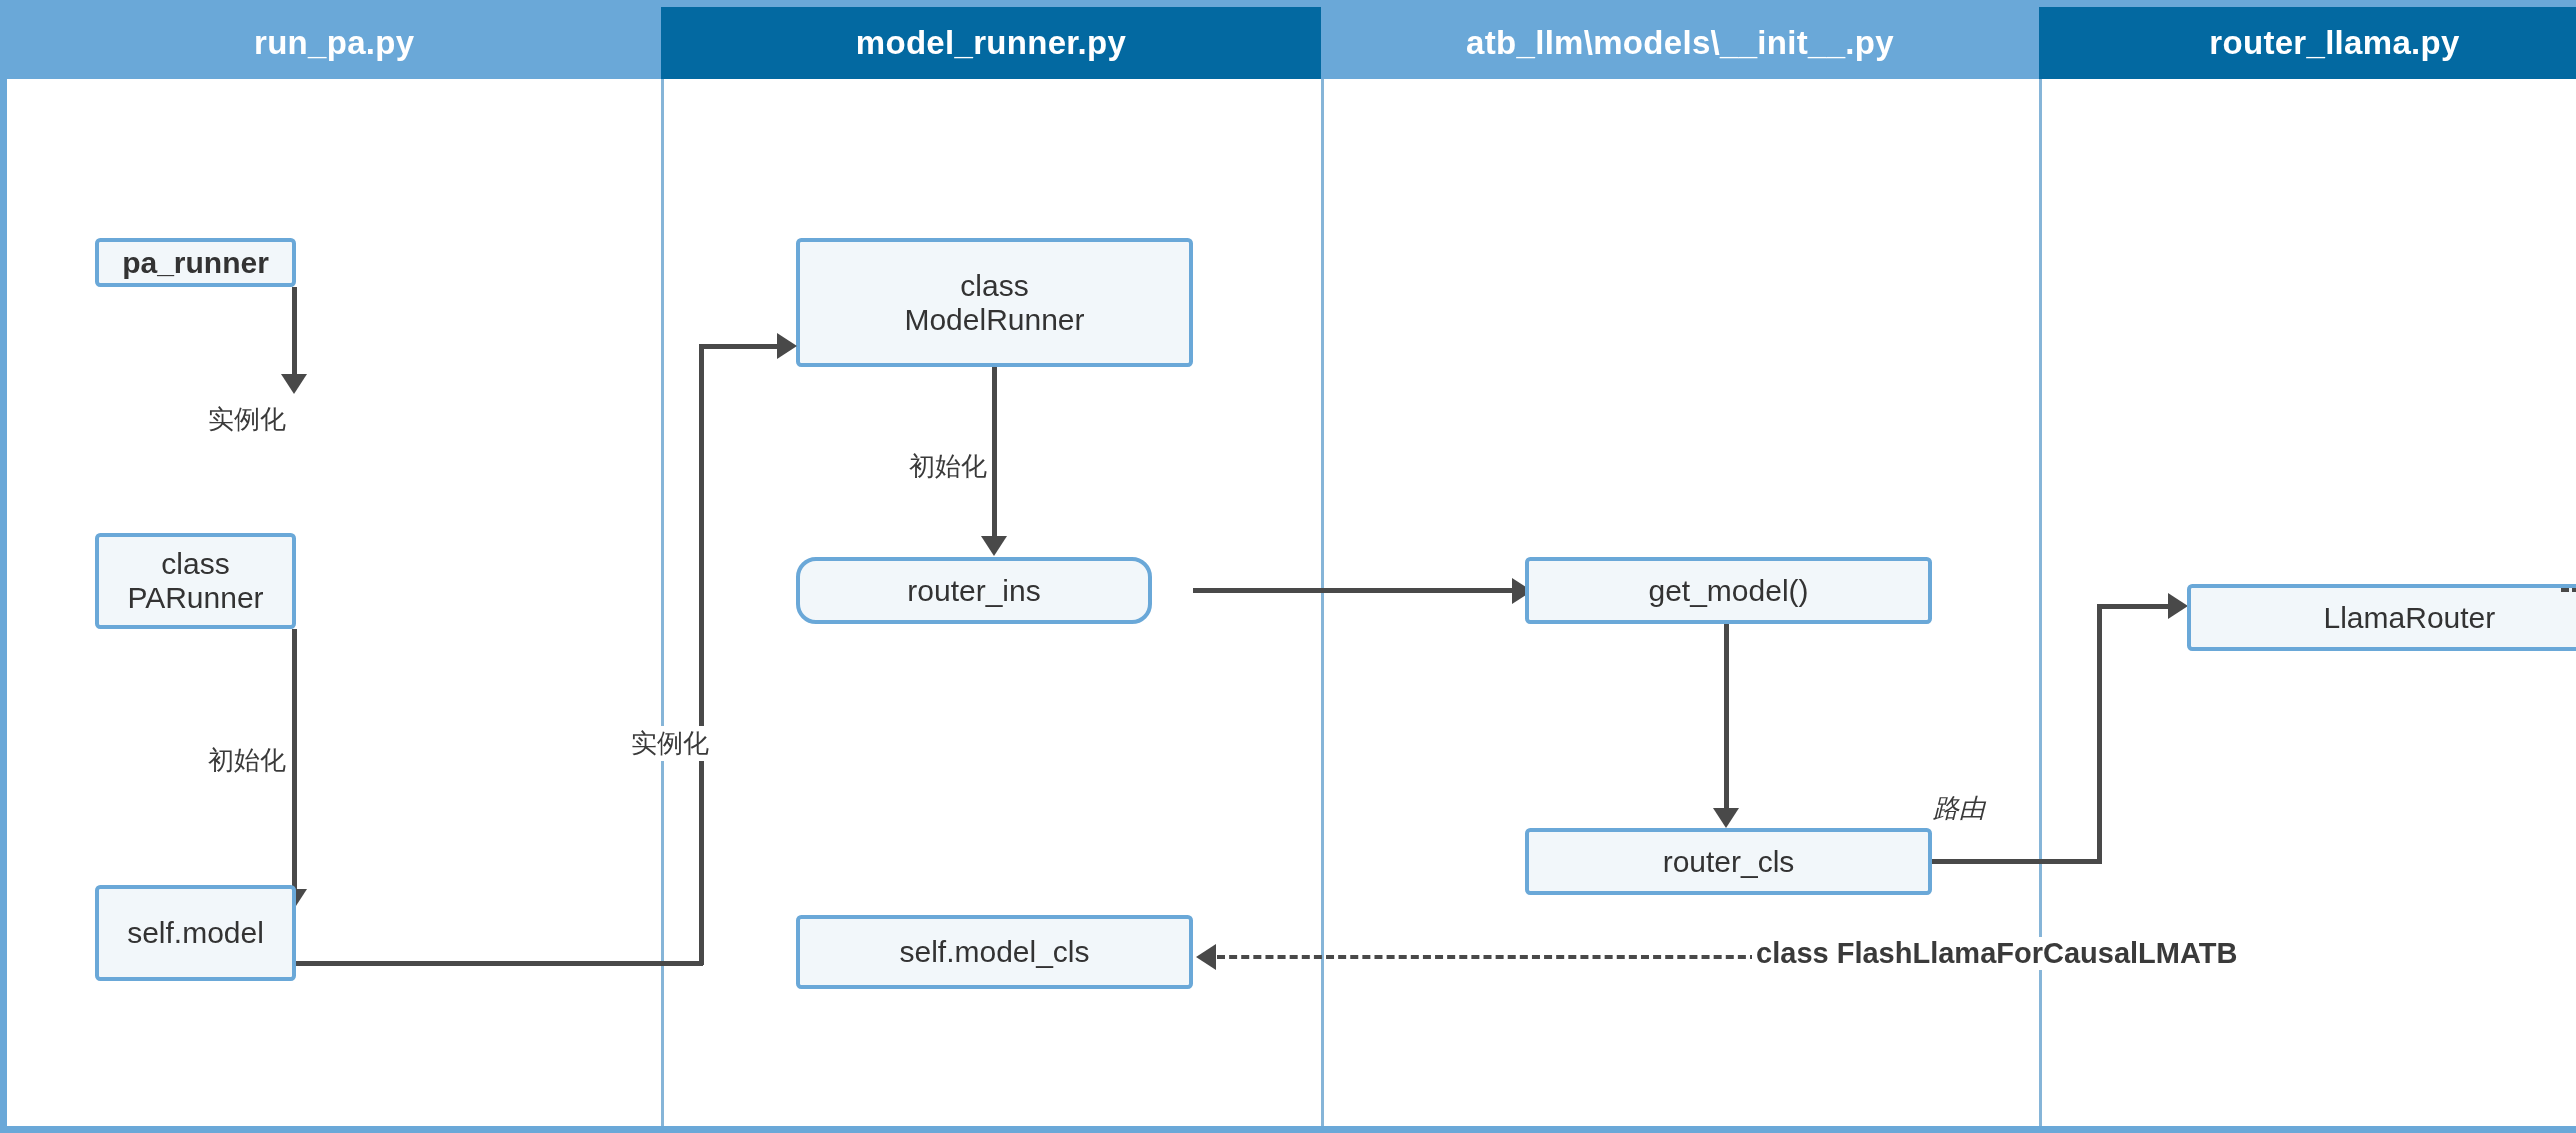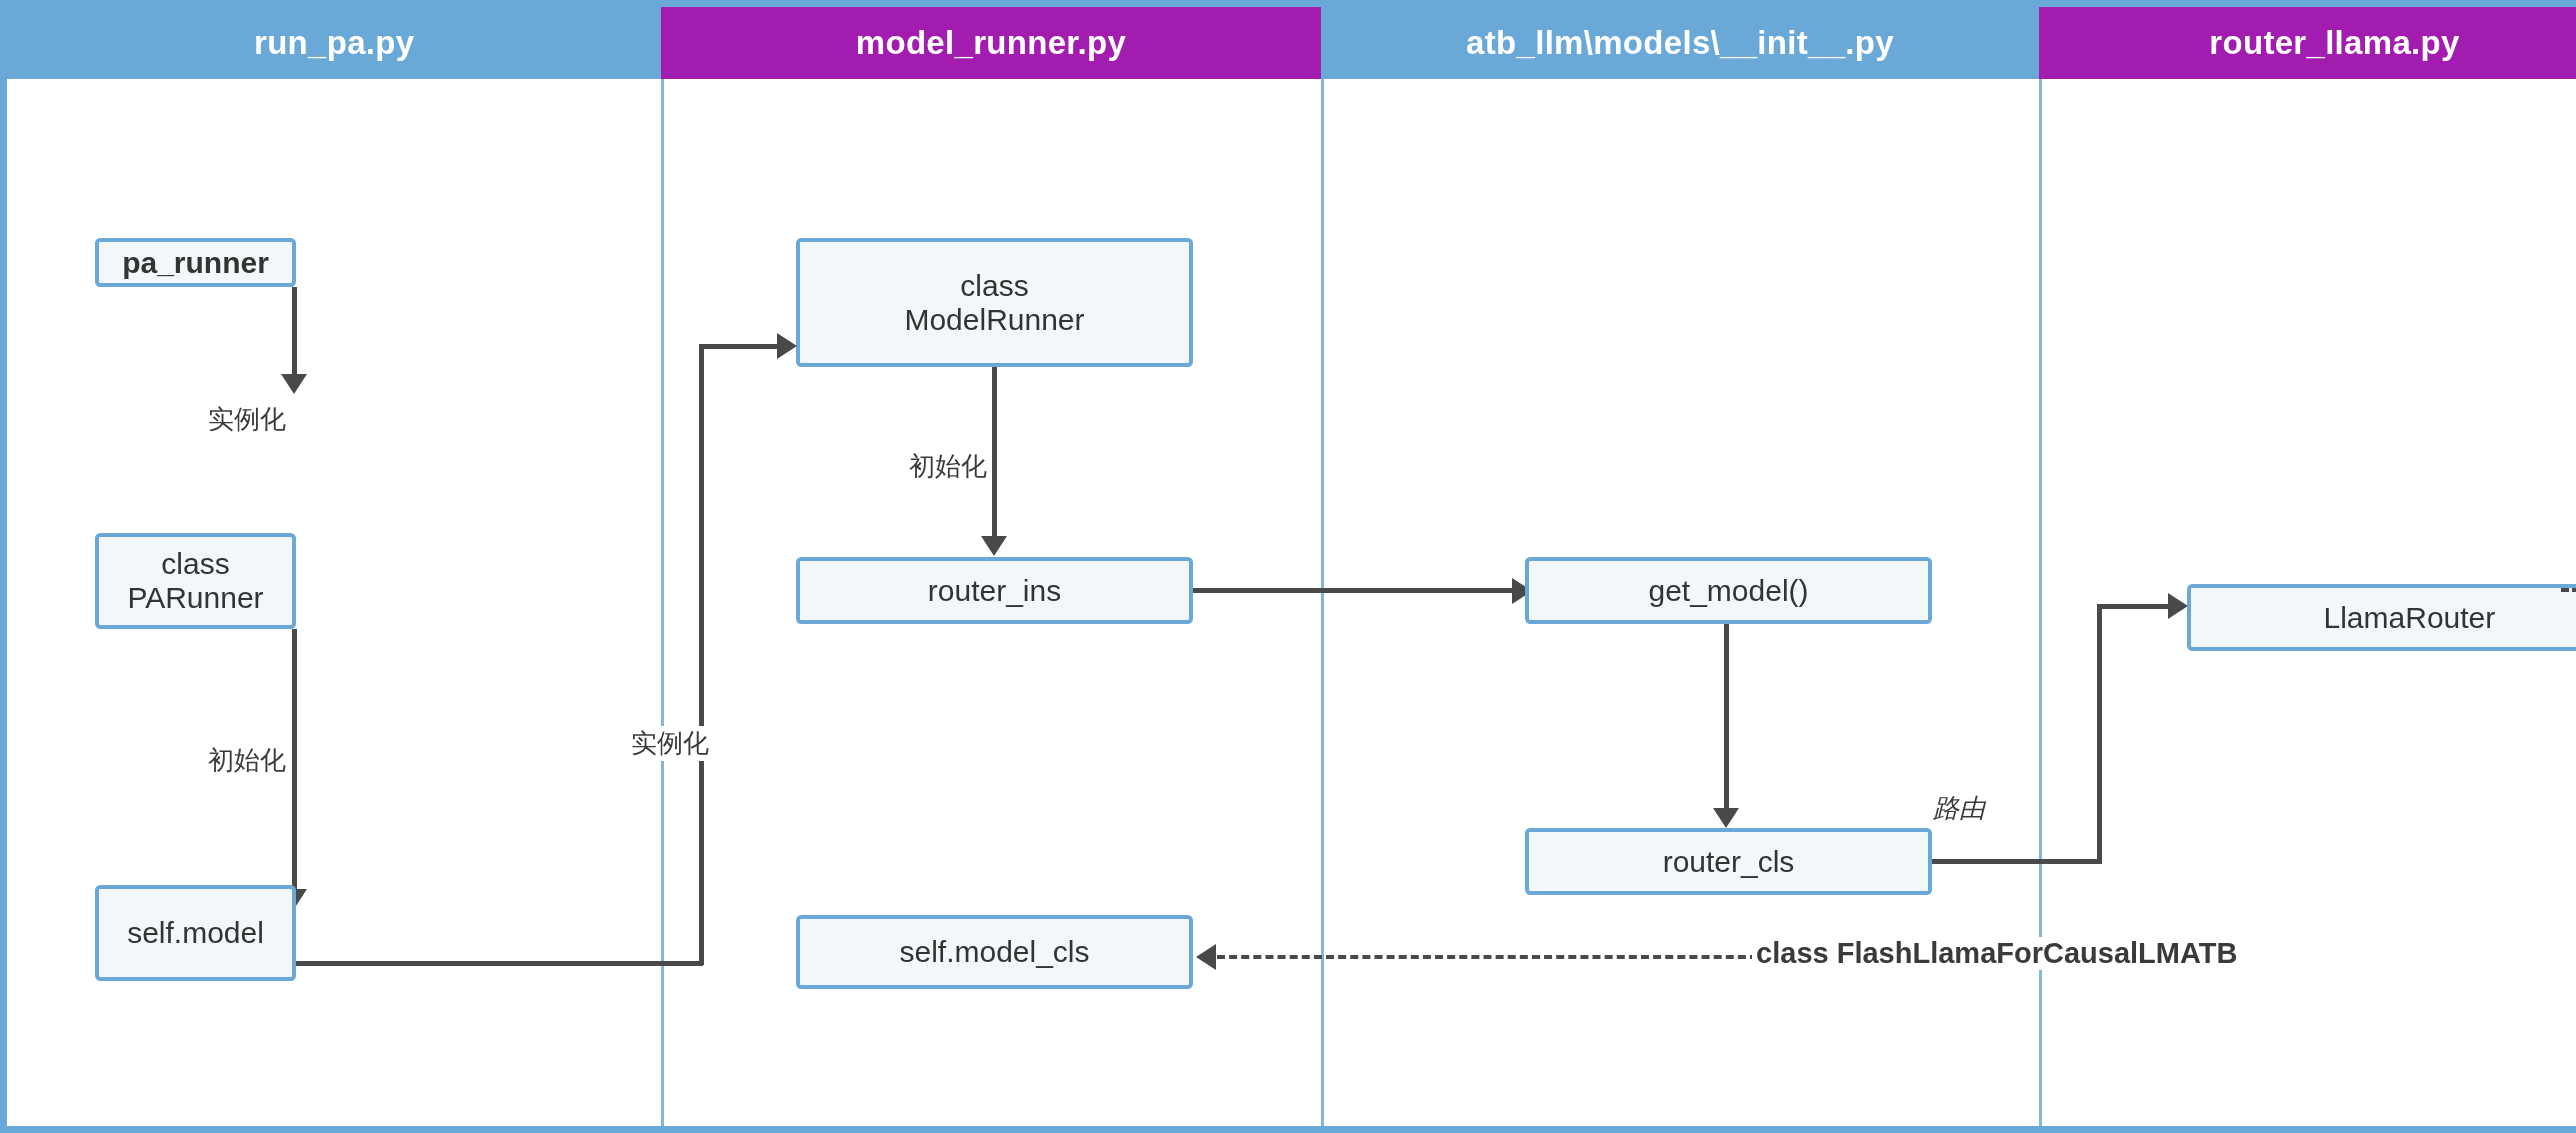--- a/index.html
+++ b/index.html
@@ -45,21 +45,21 @@
     align-items: center;
     justify-content: center;
     color: #ffffff;
     font-weight: bold;
     font-size: 33px;
     letter-spacing: 0.3px;
     box-sizing: border-box;
     white-space: nowrap;
   }
   .lane-header.blue  { background: #6AA8D8; }
-  .lane-header.green { background: #a21caf; }
+  .lane-header.green { background: #0369a1; }
 
   
   .lane-sep {
     position: absolute;
     top: 79px;
     width: 3.1px;
     height: 1047px;
     background: #6AA8D8;
     opacity: .95;
   }
@@ -202,21 +202,21 @@
   <div class="vline" style="left:699px; top:344px; height:621px;"></div>
   <div class="hline" style="left:699px; top:344px; width:83px;"></div>
   <div class="arrow-right" style="left:777px; top:333px;"></div>
   <div class="edge-label boxed" style="left:628px; top:726px;">实例化</div>
 
   
   <div class="vline" style="left:992px; top:367px; height:171px;"></div>
   <div class="arrow-down" style="left:981px; top:536px;"></div>
   <div class="edge-label boxed" style="left:906px; top:449px;">初始化</div>
 
-  <div class="node" style="left:796px; top:557px; width:397px; height:67px;">
+  <div class="node" style="left:796px; top:557px; width:356px; height:67px;border-radius:20px;">
     <span>router_ins</span>
   </div>
 
   <div class="node" style="left:796px; top:915px; width:397px; height:74px;">
     <span>self.model_cls</span>
   </div>
 
   
   
   <div class="hline" style="left:1193px; top:588px; width:325px;"></div>

